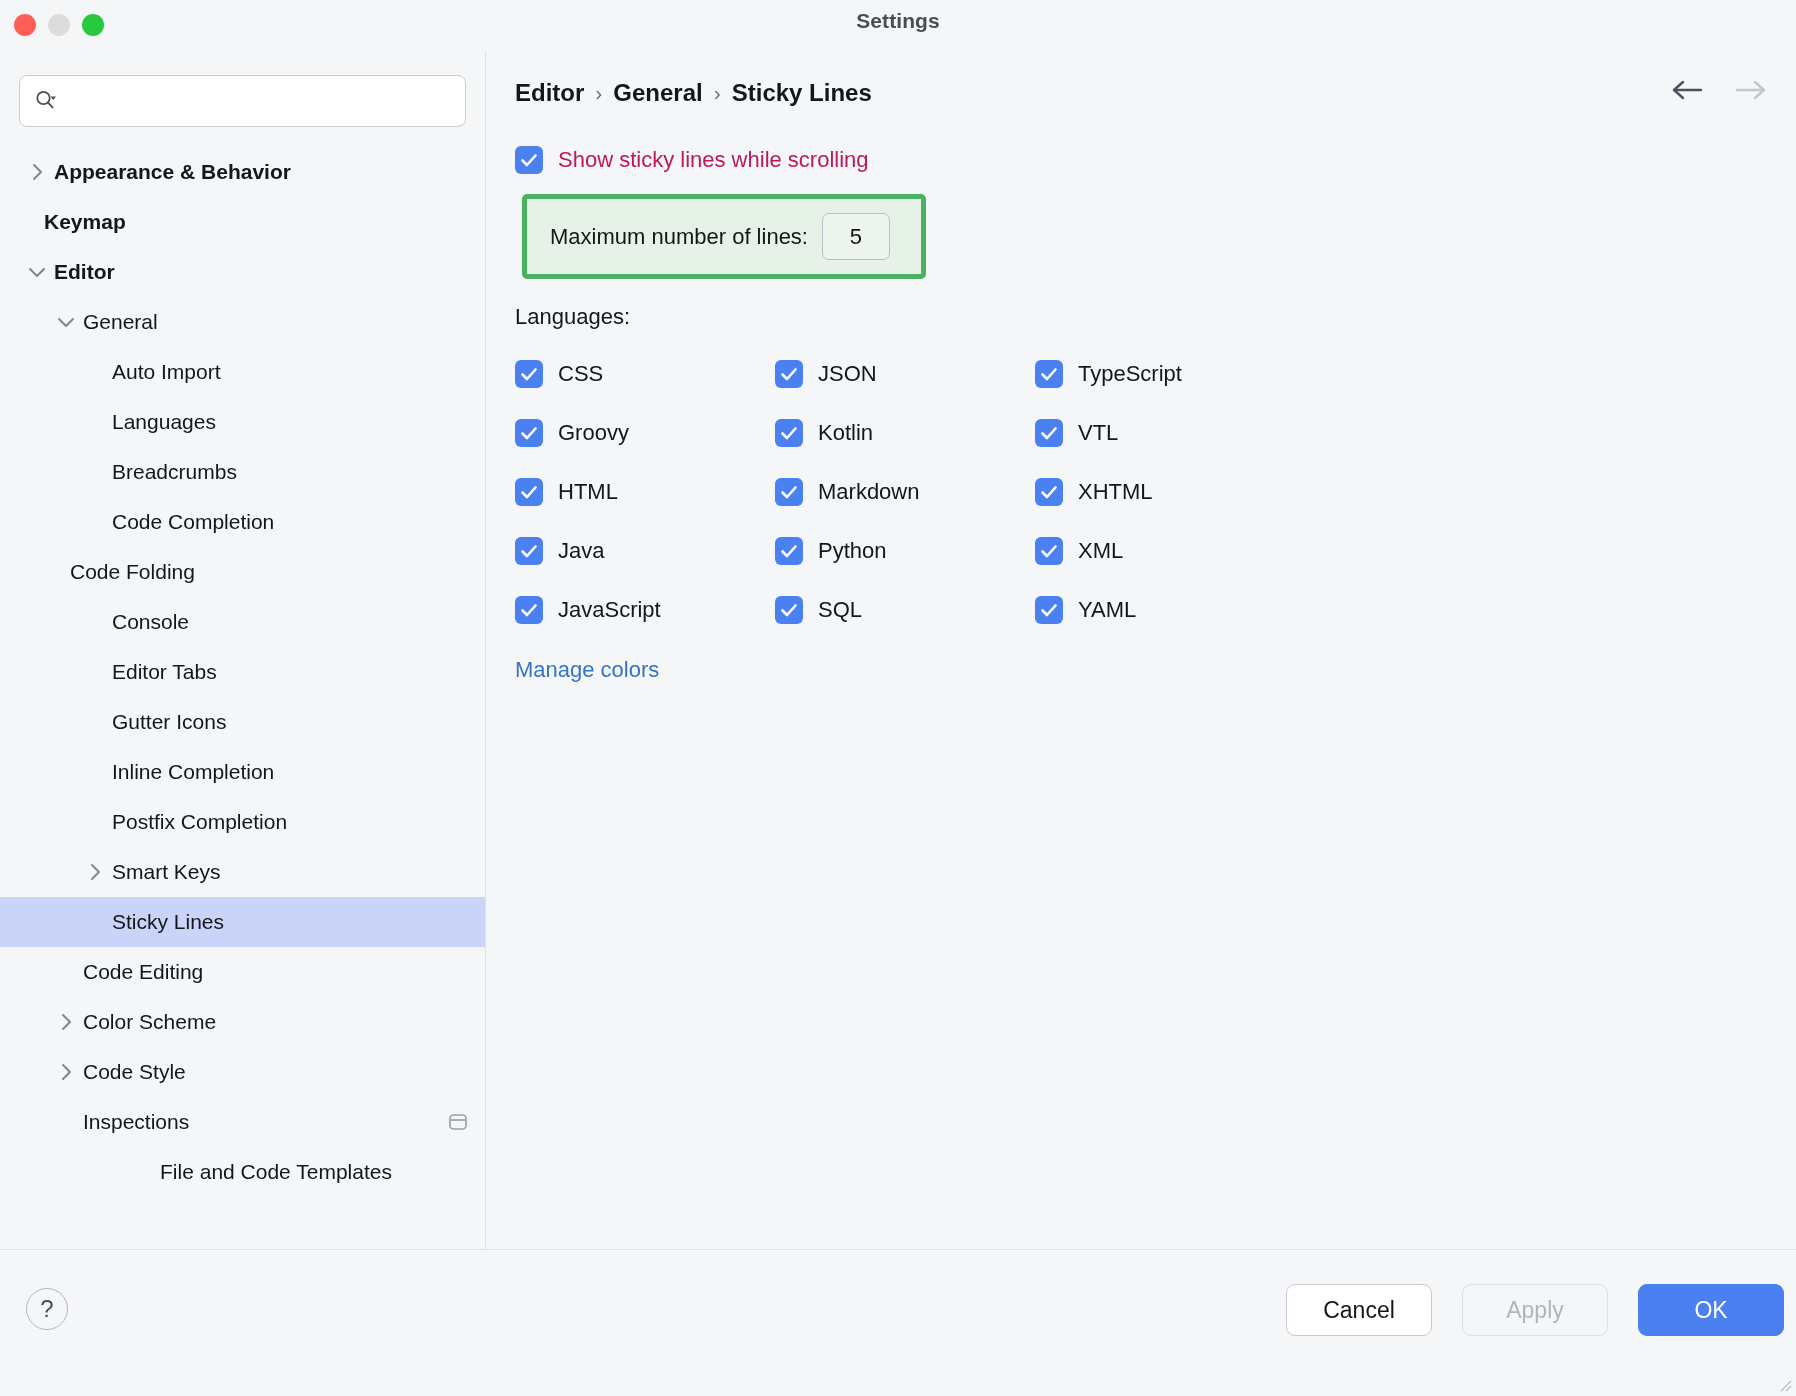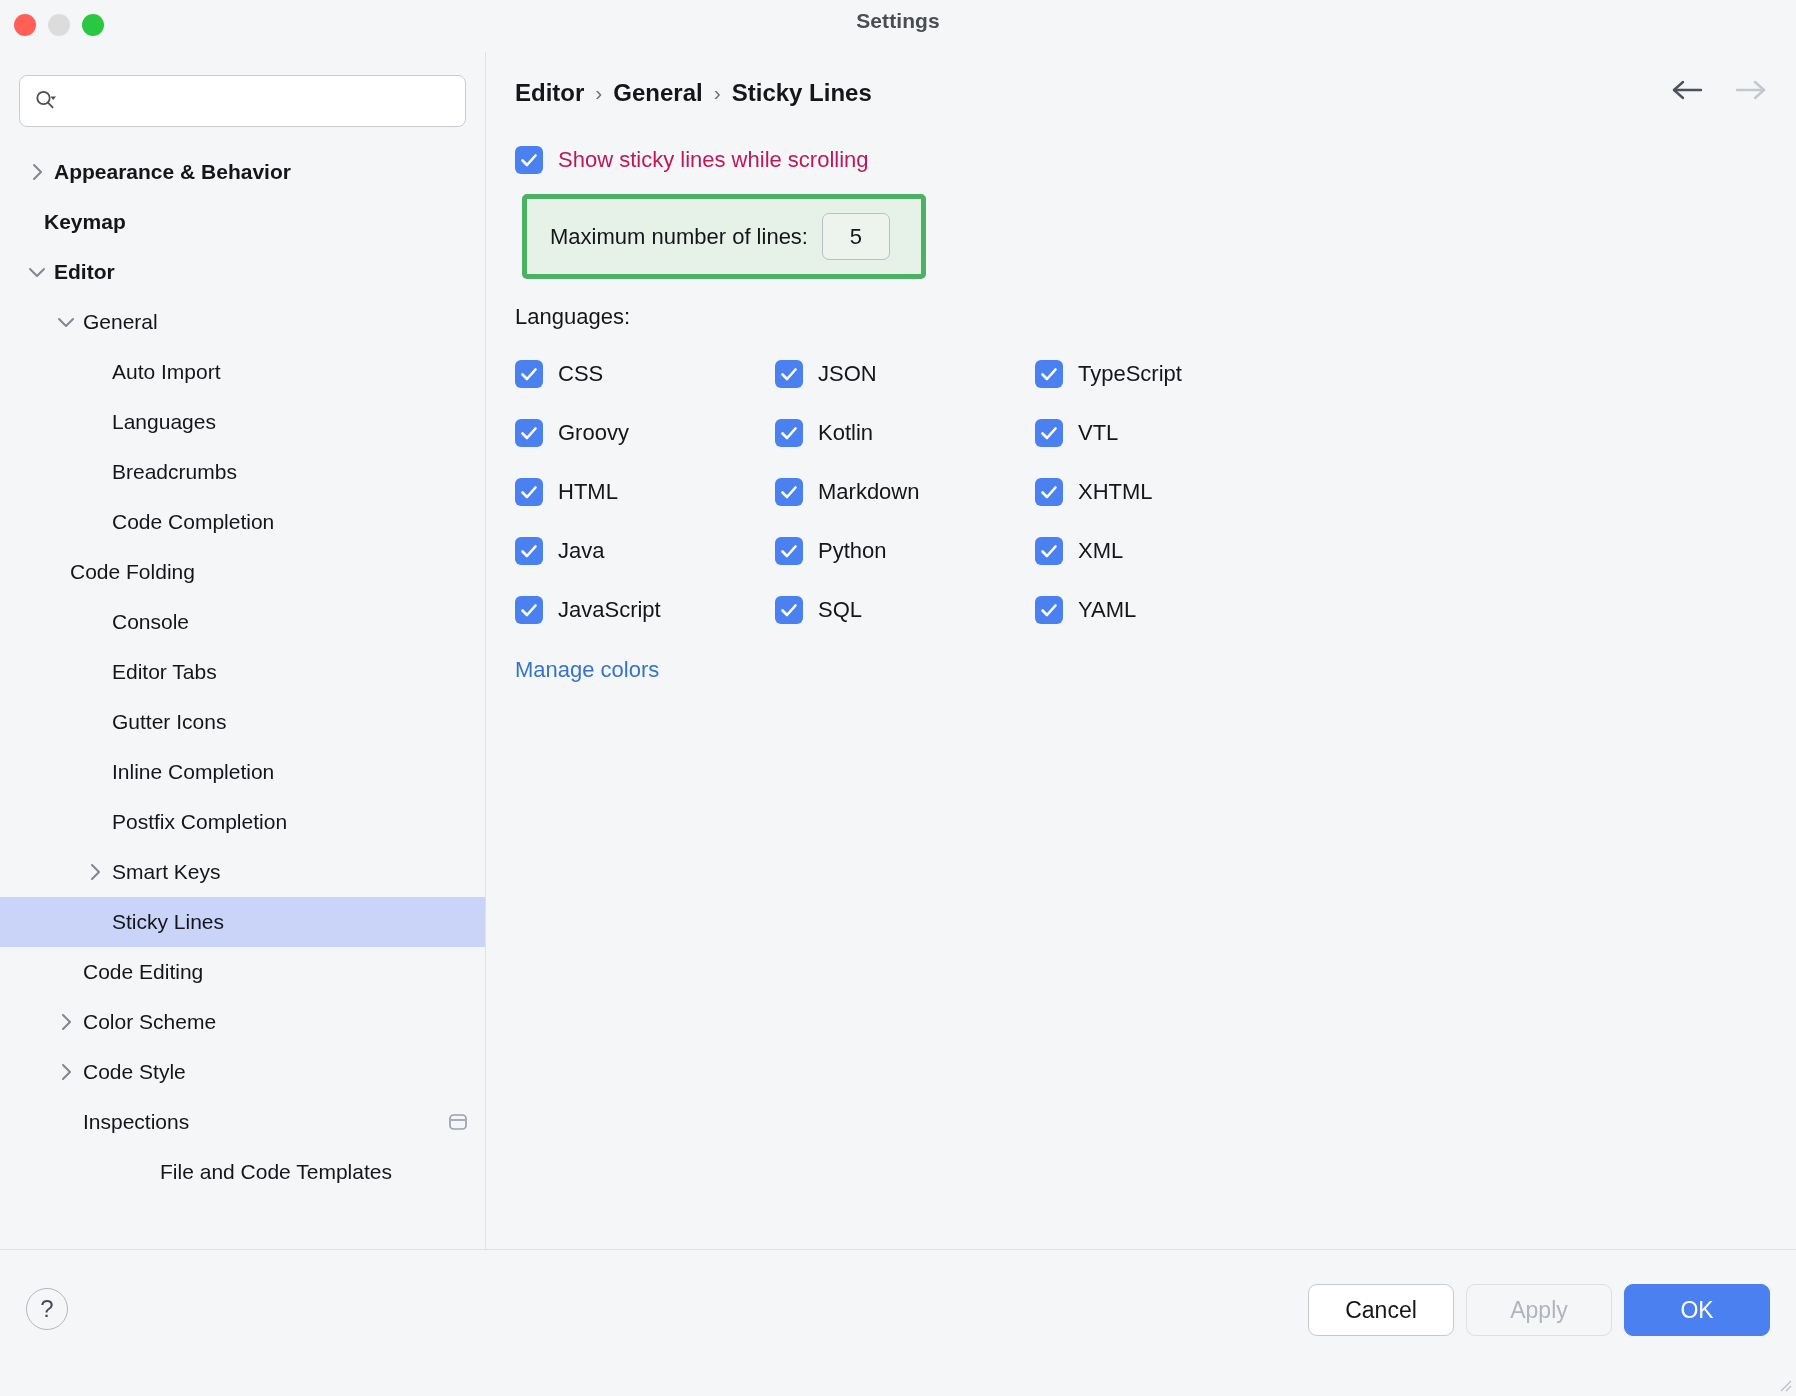--- a/index.html
+++ b/index.html
@@ -267,24 +267,24 @@
     font-size: 24px;
     font-family: inherit;
     display: flex;
     align-items: center;
     justify-content: center;
     padding: 0;
     cursor: default;
   }
   .btn-row {
     position: absolute;
-    right: 26px;
+    right: 12px;
     top: 34px;
     display: flex;
-    gap: 12px;
+    gap: 30px;
     align-items: center;
   }
   .btn {
     height: 52px;
     min-width: 146px;
     border-radius: 9px;
     font-family: inherit;
     font-size: 23px;
     display: flex;
     align-items: center;

